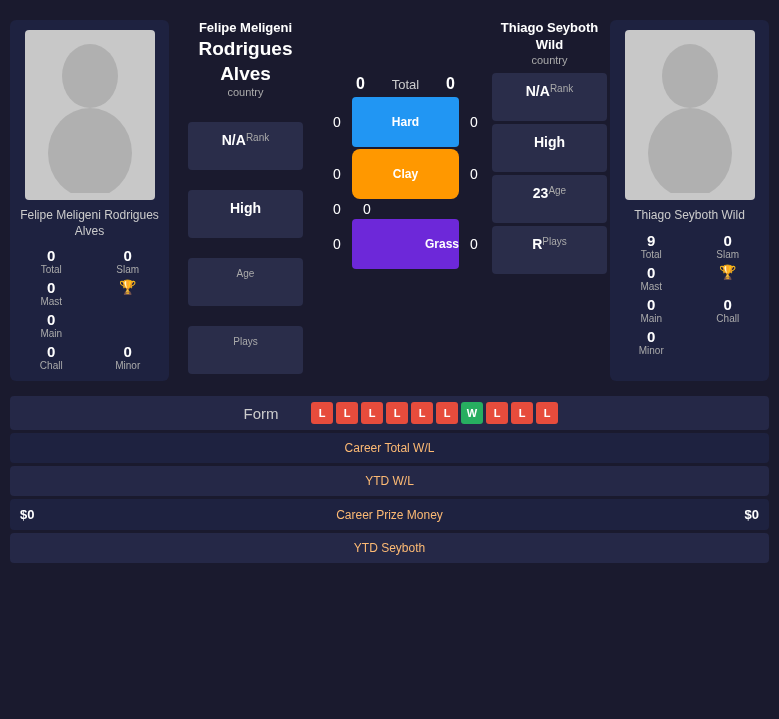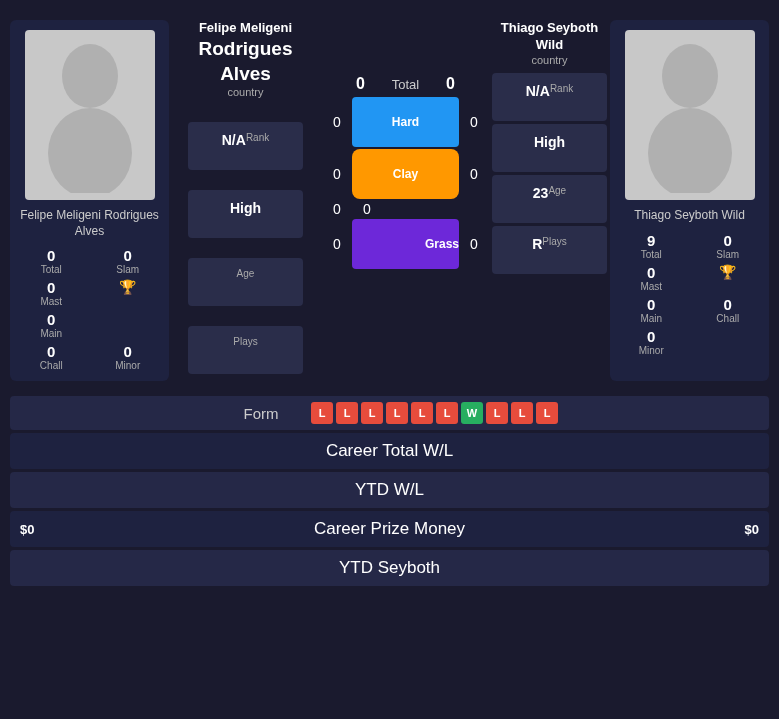--- a/index.html
+++ b/index.html
@@ -238,22 +238,22 @@
     .info-row .left-val {
       flex: 1;
       text-align: left;
       font-weight: bold;
       color: #fff;
     }
 
     .info-row .center-lbl {
       flex: 2;
       text-align: center;
-      font-size: 17px;
-      color: #ffffff;
+      font-size: 12px;
+      color: #fdba74;
     }
 
     .info-row .right-val {
       flex: 1;
       text-align: right;
       font-weight: bold;
       color: #fff;
     }
   </style>
 </head>

